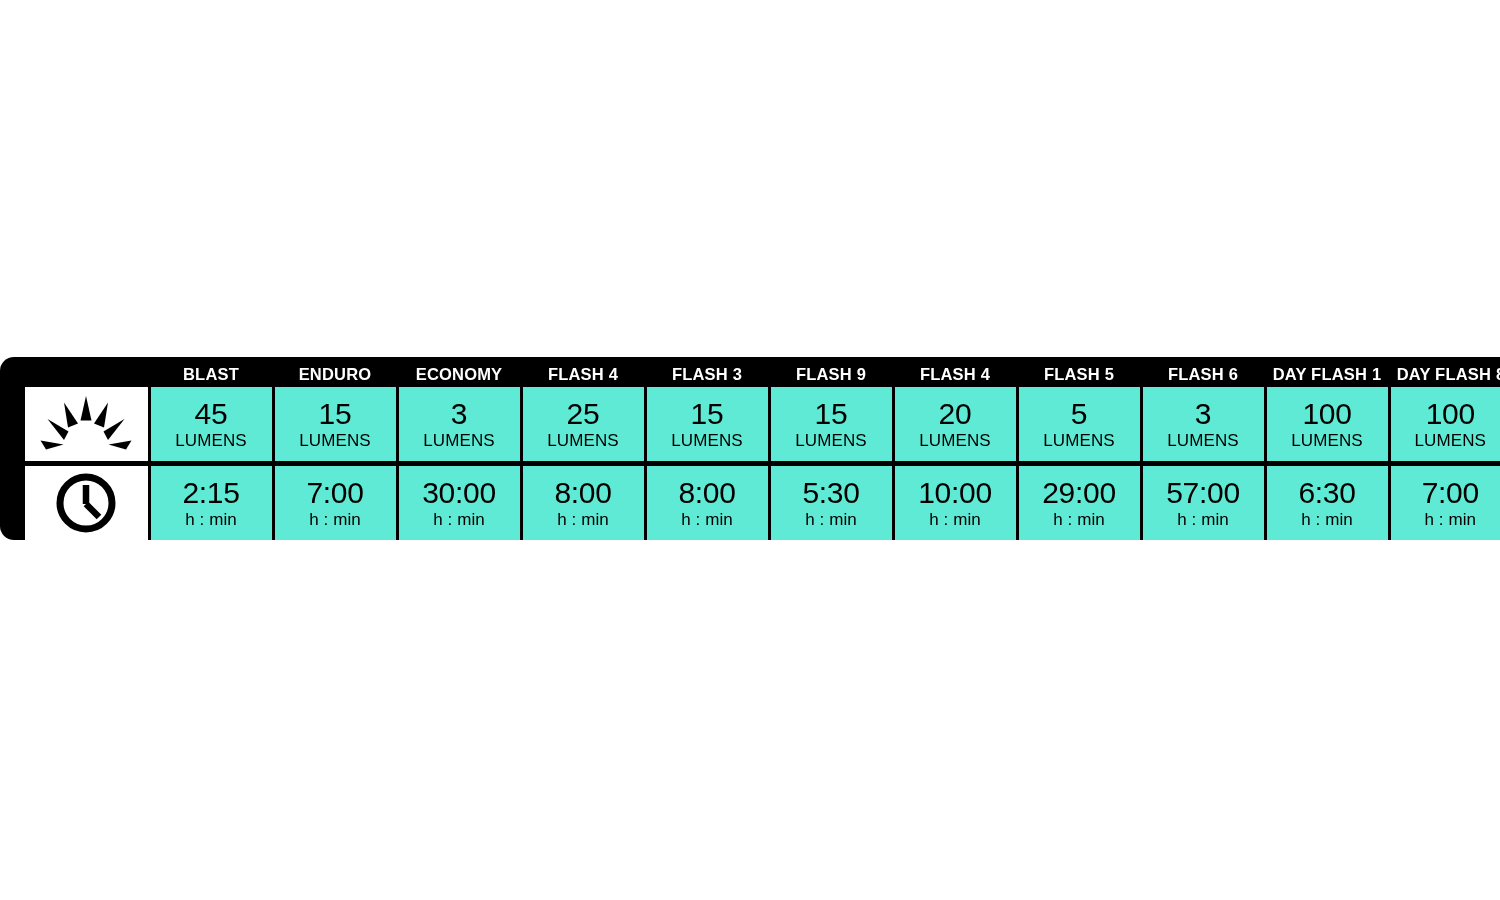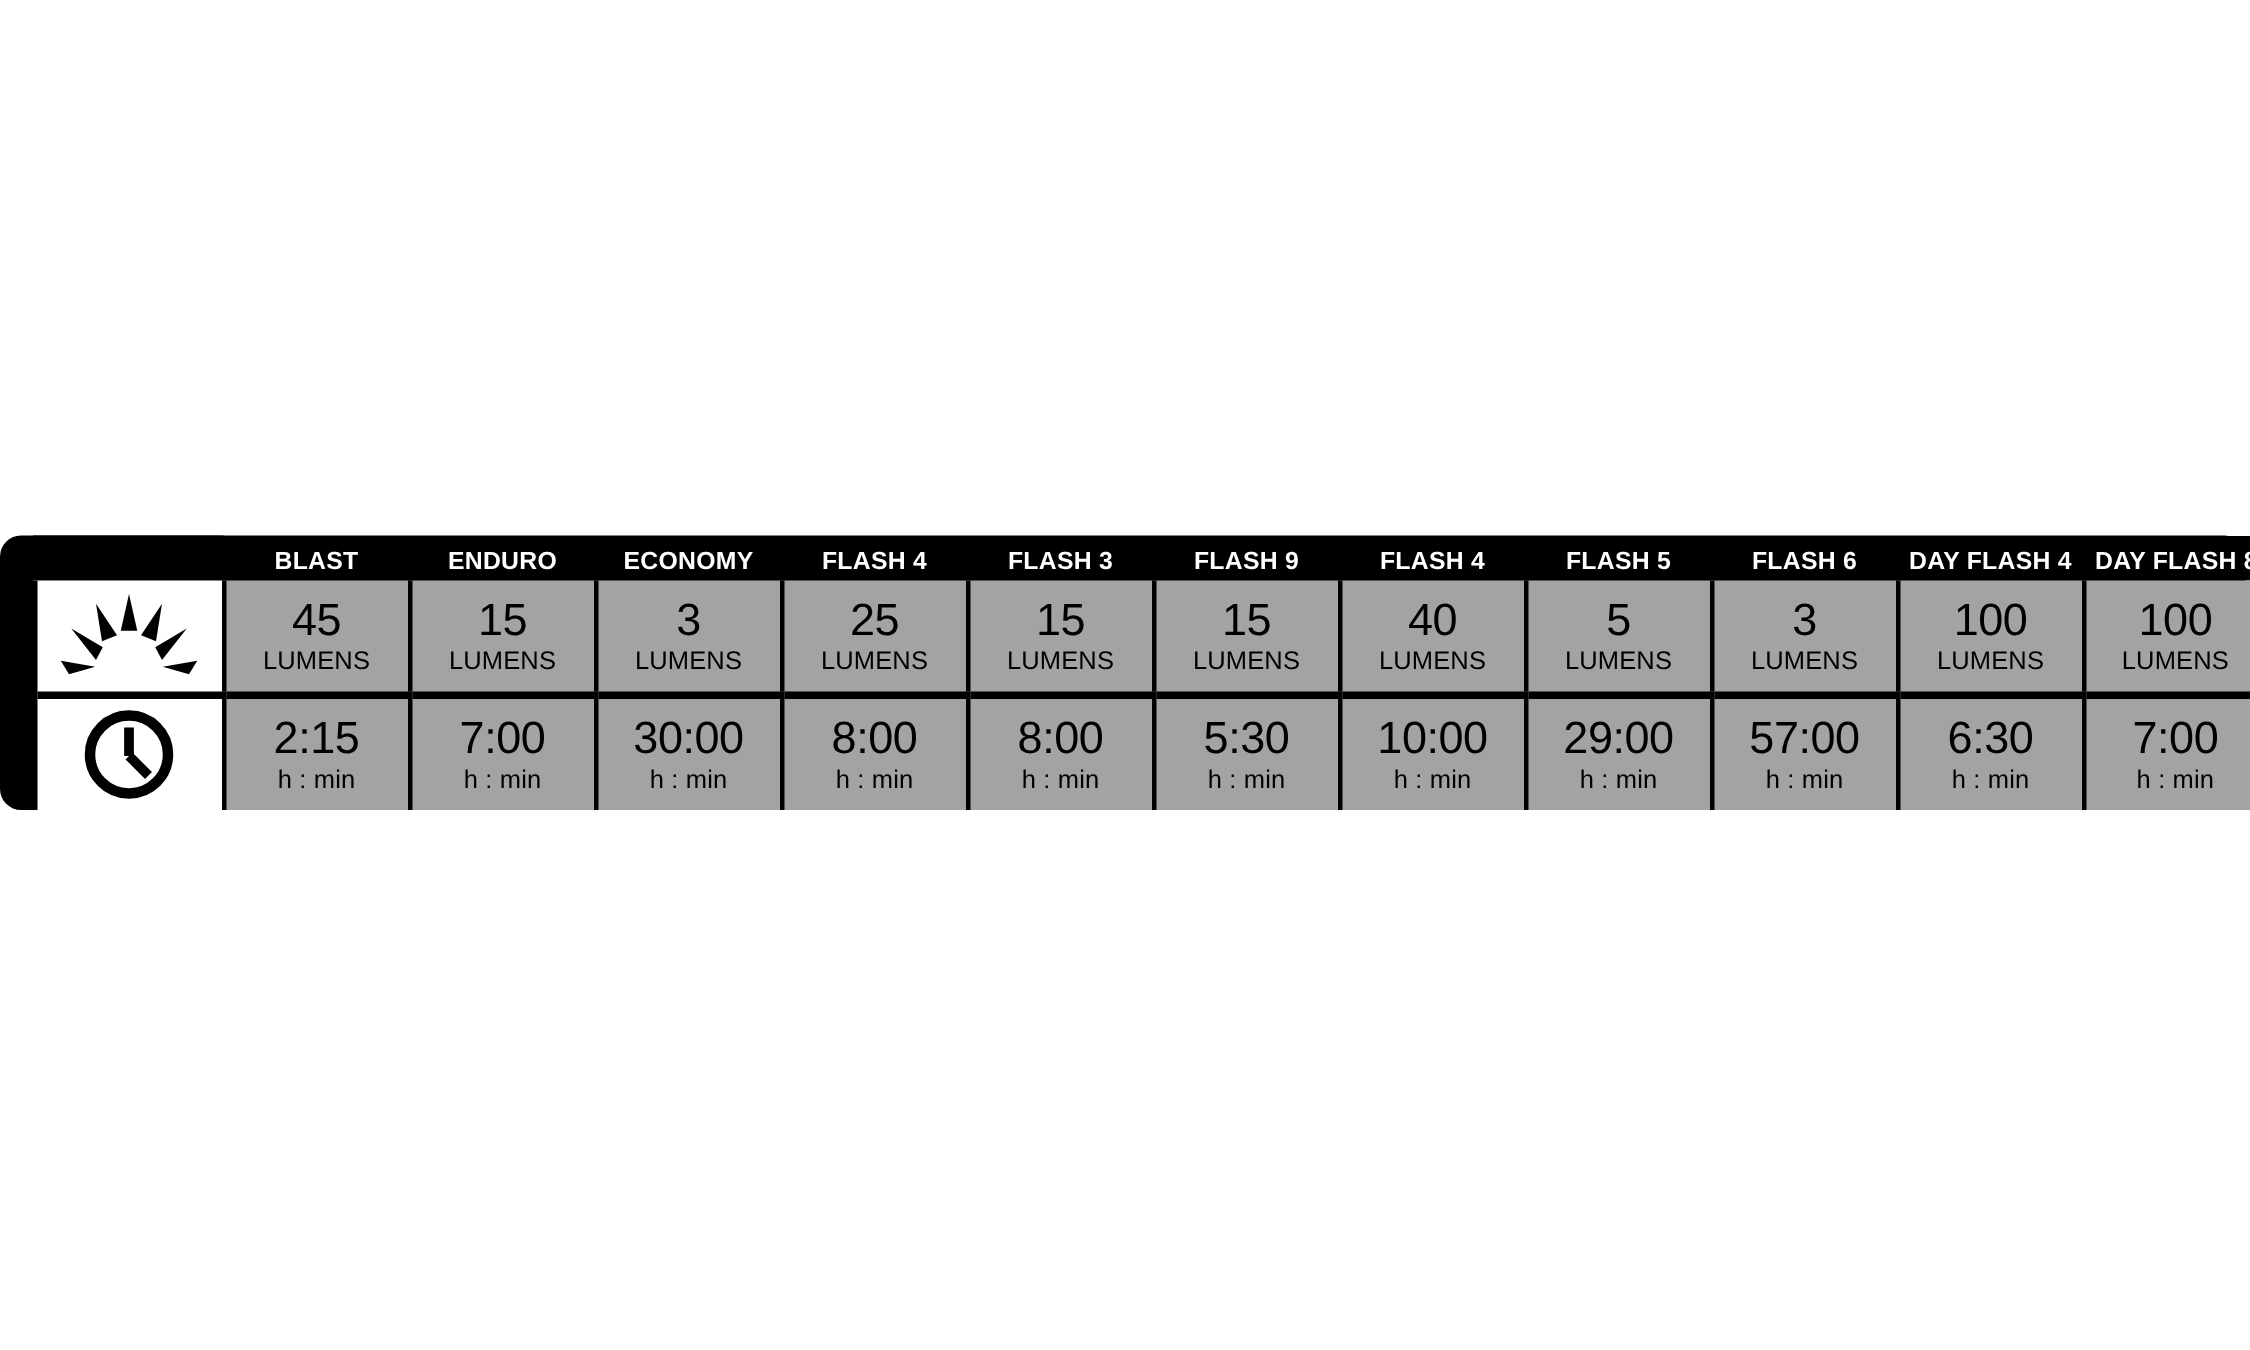--- a/index.html
+++ b/index.html
@@ -54,21 +54,21 @@
   }
   .hdr-icon-cell {
     background: #000000;
     width: 127px;
   }
 
   
   .data-row { height: 71px; }
 
   .cell {
-    background: #a3a3a3;
+    background: #5eead4;
     color: #000000;
     text-align: center;
     vertical-align: middle;
     border: 5px solid #000000;
     border-top-width: 0;
     border-bottom-width: 0;
     border-left-width: 3px;
     border-right-width: 3px;
     padding: 0;
     line-height: 1;
@@ -126,21 +126,21 @@
         <th class="hdr-icon-cell"></th>
         <th class="hdr-cell">BLAST</th>
         <th class="hdr-cell">ENDURO</th>
         <th class="hdr-cell">ECONOMY</th>
         <th class="hdr-cell">FLASH 4</th>
         <th class="hdr-cell">FLASH 3</th>
         <th class="hdr-cell">FLASH 9</th>
         <th class="hdr-cell">FLASH 4</th>
         <th class="hdr-cell">FLASH 5</th>
         <th class="hdr-cell">FLASH 6</th>
-        <th class="hdr-cell">DAY FLASH 4</th>
+        <th class="hdr-cell">DAY FLASH 1</th>
         <th class="hdr-cell">DAY FLASH 8</th>
       </tr>
     </thead>
 
     <tbody>
 
       <tr class="data-row row-lumens">
         <td class="cell icon-cell">
           <div class="icon-wrap">
             <svg class="sun-svg" viewBox="0 0 92 56" xmlns="http://www.w3.org/2000/svg" aria-hidden="true">
@@ -183,21 +183,21 @@
         </td>
         <td class="cell">
           <span class="big-val">15</span>
           <span class="sub-lbl">LUMENS</span>
         </td>
         <td class="cell">
           <span class="big-val">15</span>
           <span class="sub-lbl">LUMENS</span>
         </td>
         <td class="cell">
-          <span class="big-val">40</span>
+          <span class="big-val">20</span>
           <span class="sub-lbl">LUMENS</span>
         </td>
         <td class="cell">
           <span class="big-val">5</span>
           <span class="sub-lbl">LUMENS</span>
         </td>
         <td class="cell">
           <span class="big-val">3</span>
           <span class="sub-lbl">LUMENS</span>
         </td>

